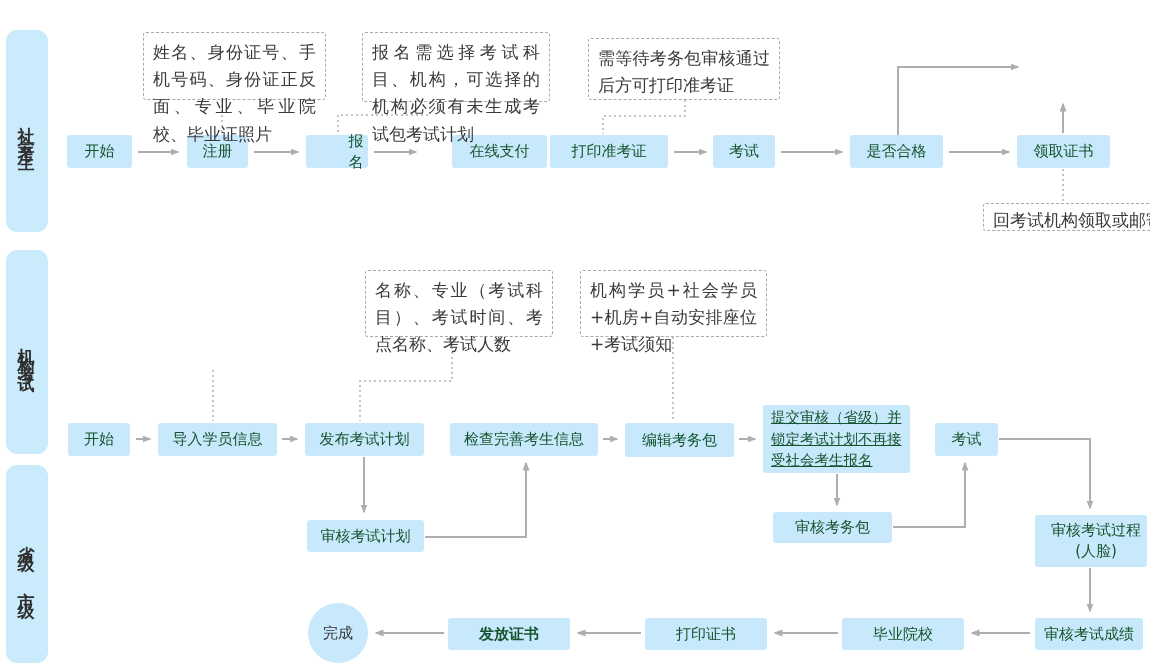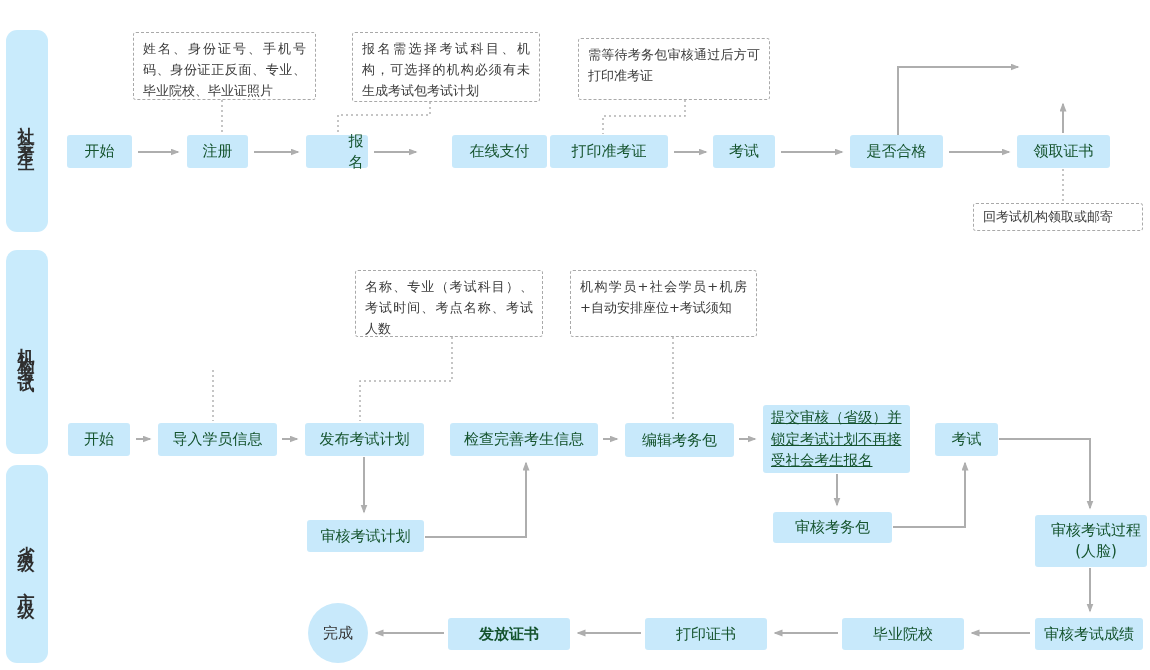--- a/index.html
+++ b/index.html
@@ -27,22 +27,22 @@
     font-size:15px;color:#14532d;text-align:center;line-height:1.35;
     box-sizing:border-box;
   }
   .circle{
     position:absolute;background:#c8e9fb;border-radius:50%;
     display:flex;align-items:center;justify-content:center;
     font-size:15px;color:#333;box-sizing:border-box;
   }
   .note{
     position:absolute;background:#ffffff;border:1px dashed #a9a9a9;border-radius:3px;
-    font-size:13px;color:#3a3a3a;line-height:1.6;padding:6px 9px;
-    box-sizing:border-box;text-align:justify;
+    font-size:17px;color:#3a3a3a;line-height:1.6;padding:6px 9px;
+    box-sizing:border-box;text-align:justify;margin-left:10px;
   }
 
   
   #n-s-start   {left:67px;  top:135px; width:65px;  height:33px;}
   #n-s-register{left:187px; top:135px; width:61px;  height:33px;}
   #n-s-signup  {left:306px; top:135px; width:62px;  height:33px;padding-left:38px;}
   #n-s-pay     {left:424px; top:135px; width:95px;  height:33px;margin-left:28px;}
   #n-s-print   {left:550px; top:135px; width:118px; height:33px;text-align:right;}
   #n-s-exam    {left:713px; top:135px; width:62px;  height:33px;}
   #n-s-pass    {left:850px; top:135px; width:93px;  height:33px;}

